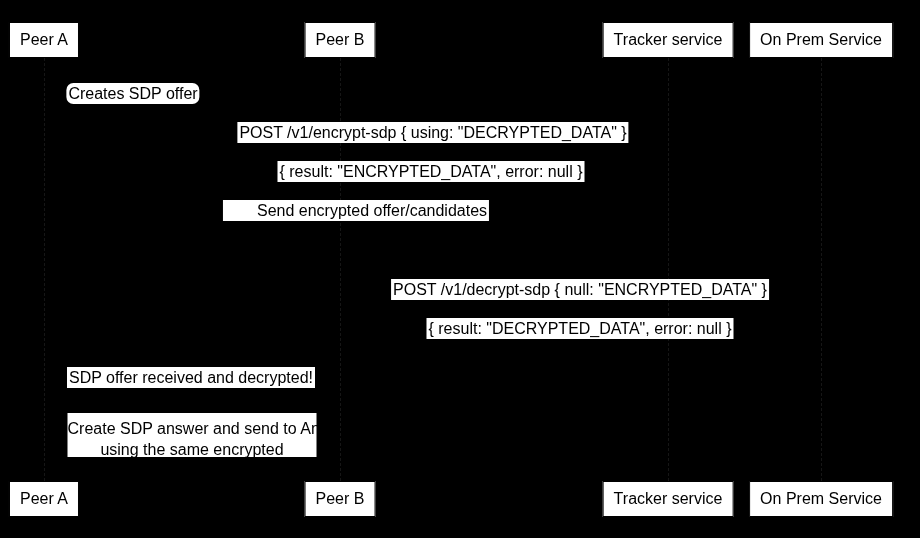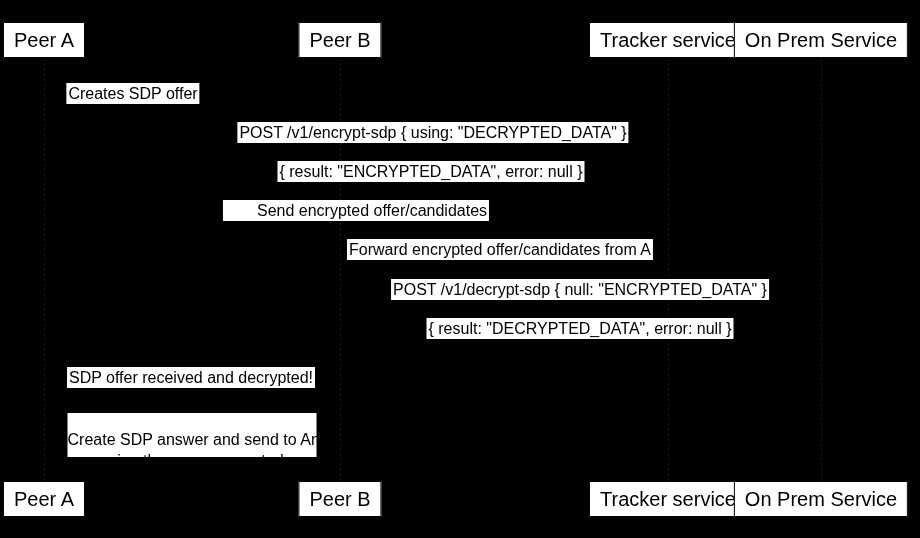--- a/index.html
+++ b/index.html
@@ -30,21 +30,21 @@
   .actor-box {
     position: absolute;
     transform: translateX(-50%);
     background: var(--box-fill);
     color: var(--box-text);
     border: 1px solid #000000;
     box-sizing: border-box;
     height: 36px;
     line-height: 34px;
     padding: 0 10px;
-    font-size: 20px;
+    font-size: 16px;
     text-align: center;
     white-space: nowrap;
   }
   .message {
     position: absolute;
     transform: translateX(-50%);
     background: var(--box-fill);
     color: var(--box-text);
     font-size: 16px;
     line-height: 21px;
@@ -53,21 +53,21 @@
   }
   .note {
     position: absolute;
     transform: translateX(-50%);
     background: var(--box-fill);
     color: var(--box-text);
     box-sizing: border-box;
     font-size: 16px;
     line-height: 21px;
     text-align: center;
-    padding-top: 16px;
+    padding-top: 5px;
   }
   .note-line {
     white-space: nowrap;
   }
 </style>
 </head>
 <body>
 
 <div class="diagram" id="diagram">
     <div class="lifeline" style="left: 44px; top: 58px; height: 423px;"></div>
@@ -75,25 +75,24 @@
     <div class="actor-box" style="left: 44px; top: 481px;">Peer A</div>
     <div class="lifeline" style="left: 340px; top: 58px; height: 423px;"></div>
     <div class="actor-box" style="left: 340px; top: 22px;">Peer B</div>
     <div class="actor-box" style="left: 340px; top: 481px;">Peer B</div>
     <div class="lifeline" style="left: 668px; top: 58px; height: 423px;"></div>
     <div class="actor-box" style="left: 668px; top: 22px;">Tracker service</div>
     <div class="actor-box" style="left: 668px; top: 481px;">Tracker service</div>
     <div class="lifeline" style="left: 821px; top: 58px; height: 423px;"></div>
     <div class="actor-box" style="left: 821px; top: 22px;">On Prem Service</div>
     <div class="actor-box" style="left: 821px; top: 481px;">On Prem Service</div>
-    <div class="message" style="left: 133px; top: 83px;">Creates SDP offer</div>
+    <div class="message" style="left: 133px; top: 83px; border-radius: 7px;">Creates SDP offer</div>
     <div class="message" style="left: 433px; top: 122px;">POST /v1/encrypt-sdp { using: "DECRYPTED_DATA" }</div>
     <div class="message" style="left: 431px; top: 161px;">{ result: "ENCRYPTED_DATA", error: null }</div>
     <div class="message" style="left: 356px; top: 200px; padding-left: 34px;">Send encrypted offer/candidates</div>
-    <div class="message" style="left: 500px; top: 239px;">Forward encrypted offer/candidates from A</div>
     <div class="message" style="left: 580px; top: 279px;">POST /v1/decrypt-sdp { null: "ENCRYPTED_DATA" }</div>
     <div class="message" style="left: 580px; top: 318px;">{ result: "DECRYPTED_DATA", error: null }</div>
     <div class="message" style="left: 191px; top: 367px;">SDP offer received and decrypted!</div>
     <div class="note" style="left: 192px; top: 413px; width: 249px; height: 44px;">
       <div class="note-line">Create SDP answer and send to An</div>
       <div class="note-line">using the same encrypted</div>
     </div>
   </div>
 
 </body></html>

